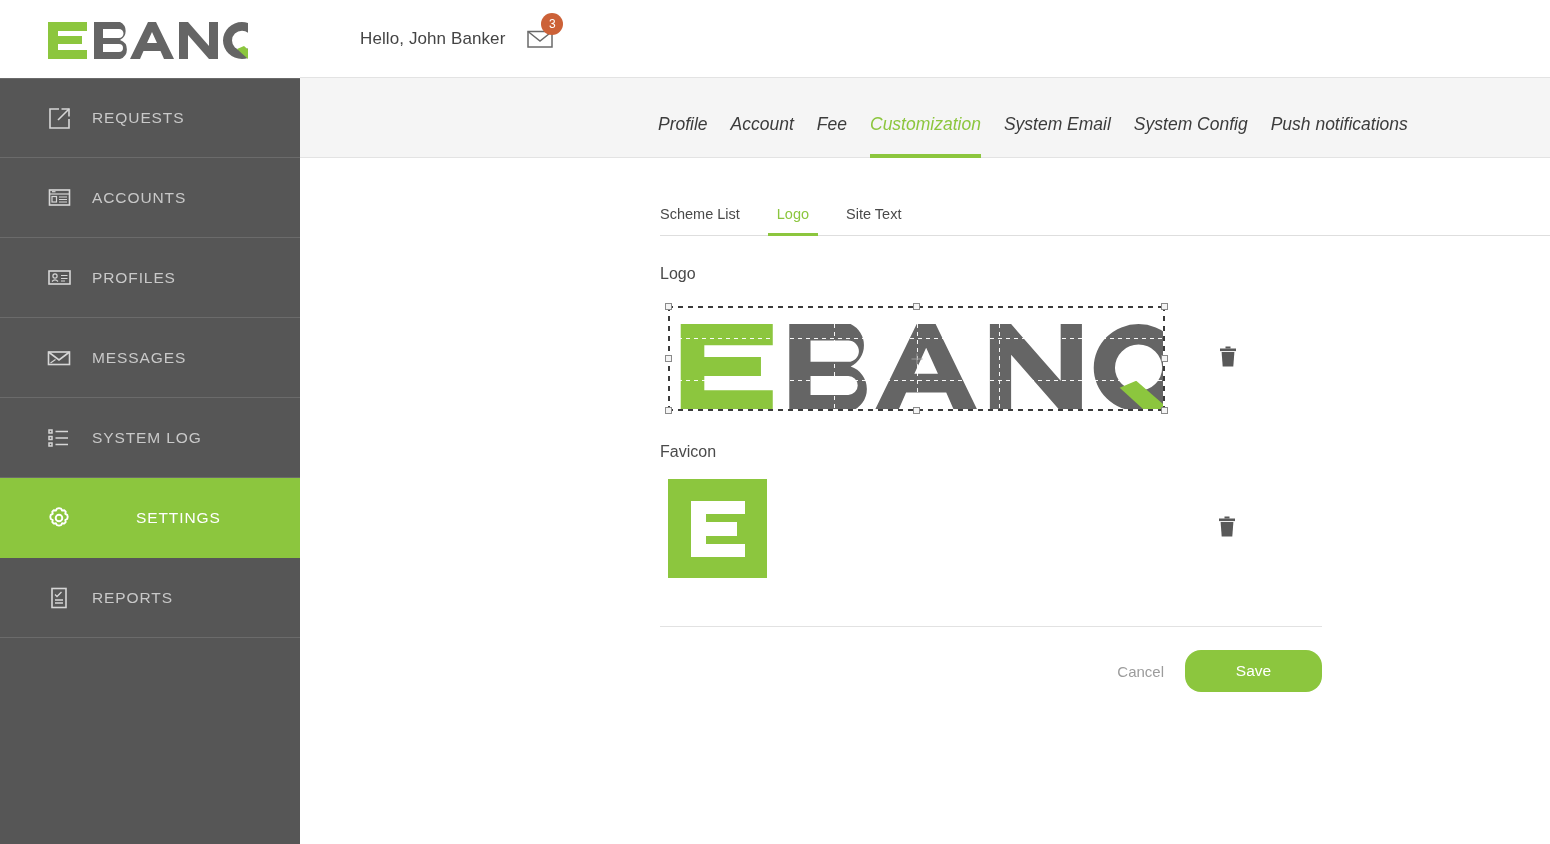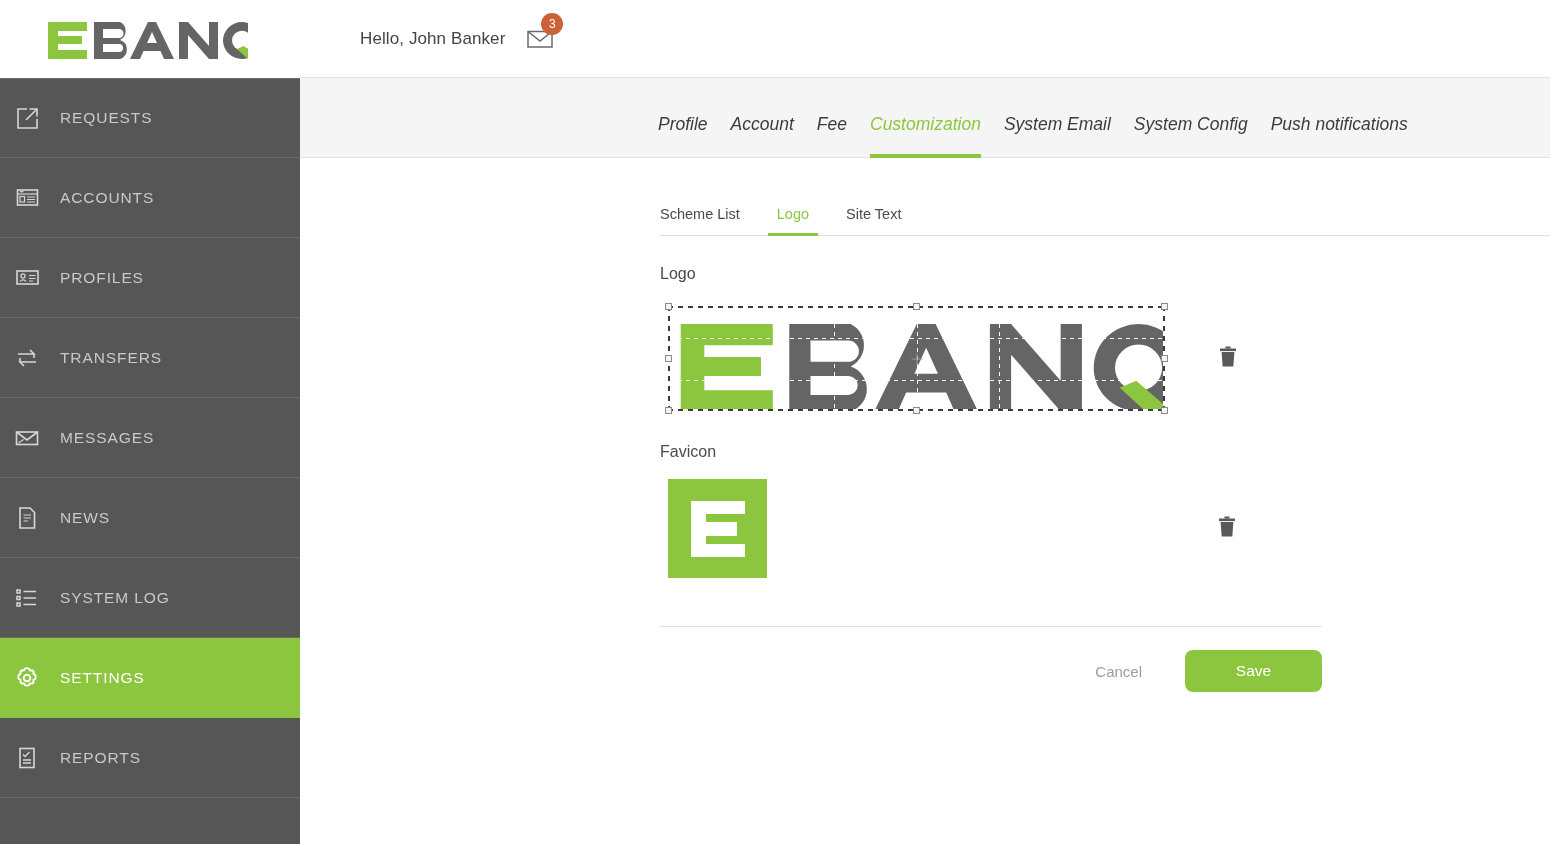--- a/index.html
+++ b/index.html
@@ -42,31 +42,32 @@
     display: flex;
     align-items: center;
     height: 40px;
   }
   .nav-list { flex: 1 1 auto; display: flex; flex-direction: column; }
   .nav-item {
     height: 80px;
     flex: 0 0 80px;
     display: flex;
     align-items: center;
-    padding-left: 4px;
+    padding-left: 36px;
     border-bottom: 1px solid #6b6b6b;
     color: #c9c9c9;
     cursor: pointer;
     position: relative;
   }
   .nav-item:first-child { border-top: 1px solid #6b6b6b; }
   .nav-item.active {
     background: #8cc63e;
     color: #ffffff;
     border-bottom-color: #8cc63e;
+    gap: 44px;
   }
   .nav-icon {
     width: 46px;
     flex: 0 0 46px;
     display: flex;
     align-items: center;
     justify-content: center;
     margin-right: 10px;
   }
   .nav-icon svg { display: block; }
@@ -329,29 +330,29 @@
     justify-content: flex-end;
     margin-top: 23px;
   }
   .cancel-btn {
     background: none;
     border: none;
     color: #9c9c9c;
     font-size: 15px;
     font-family: "Liberation Sans", sans-serif;
     cursor: pointer;
-    margin-right: 43px;
+    margin-right: 21px;
     text-align: right;
   }
   .save-btn {
     width: 137px;
     height: 42px;
     background: #8cc63e;
     border: none;
-    border-radius: 8px;
+    border-radius: 16px;
     color: #ffffff;
     font-size: 15.5px;
     font-family: "Liberation Sans", sans-serif;
     cursor: pointer;
   }
 </style>
 </head>
 <body>
 
 <div class="app">
@@ -407,52 +408,32 @@
           <svg width="25" height="25" viewBox="0 0 25 25" fill="none" stroke="#d6d6d6" stroke-width="1.6">
             <rect x="2" y="6" width="21" height="13"></rect>
             <circle cx="8" cy="11" r="2.1" stroke-width="1.2"></circle>
             <path d="M5 16.5 q3-3.2 6 0" stroke-width="1.2"></path>
             <path d="M14 10.5 H20.5 M14 13.5 H20.5 M14 16 H18" stroke-width="1.2"></path>
           </svg>
         </span>
         <span class="nav-label">PROFILES</span>
       </div>
 
-      <div class="nav-item">
-        <span class="nav-icon">
-          <svg width="26" height="26" viewBox="0 0 26 26" fill="none" stroke="#d6d6d6" stroke-width="1.6">
-            <path d="M4 9 H20 L16 5"></path>
-            <path d="M20 9 L20 13"></path>
-            <path d="M22 17 H6 L10 21"></path>
-            <path d="M6 17 L6 13"></path>
-          </svg>
-        </span>
-        <span class="nav-label">TRANSFERS</span>
-      </div>
 
       <div class="nav-item">
         <span class="nav-icon">
           <svg width="26" height="26" viewBox="0 0 26 26" fill="none" stroke="#d6d6d6" stroke-width="1.6">
             <rect x="2.5" y="7" width="21" height="12.5"></rect>
             <path d="M2.5 7 L13 15 L23.5 7"></path>
             <path d="M4.5 18 L9.5 14.5" stroke-width="1.1"></path>
           </svg>
         </span>
         <span class="nav-label">MESSAGES</span>
       </div>
 
-      <div class="nav-item">
-        <span class="nav-icon">
-          <svg width="24" height="26" viewBox="0 0 24 26" fill="none" stroke="#d6d6d6" stroke-width="1.6">
-            <path d="M5 3 H15 L19.5 7.5 V23 H5 Z"></path>
-            <path d="M8.5 10 H16 M8.5 13 H16 M8.5 16 H13" stroke-width="1.2"></path>
-          </svg>
-        </span>
-        <span class="nav-label">NEWS</span>
-      </div>
 
       <div class="nav-item">
         <span class="nav-icon">
           <svg width="26" height="26" viewBox="0 0 26 26" fill="none" stroke="#d6d6d6" stroke-width="1.5">
             <rect x="3" y="5" width="3" height="3"></rect>
             <rect x="3" y="11.5" width="3" height="3"></rect>
             <rect x="3" y="18" width="3" height="3"></rect>
             <path d="M9.5 6.5 H22 M9.5 13 H22 M9.5 19.5 H22"></path>
           </svg>
         </span>

